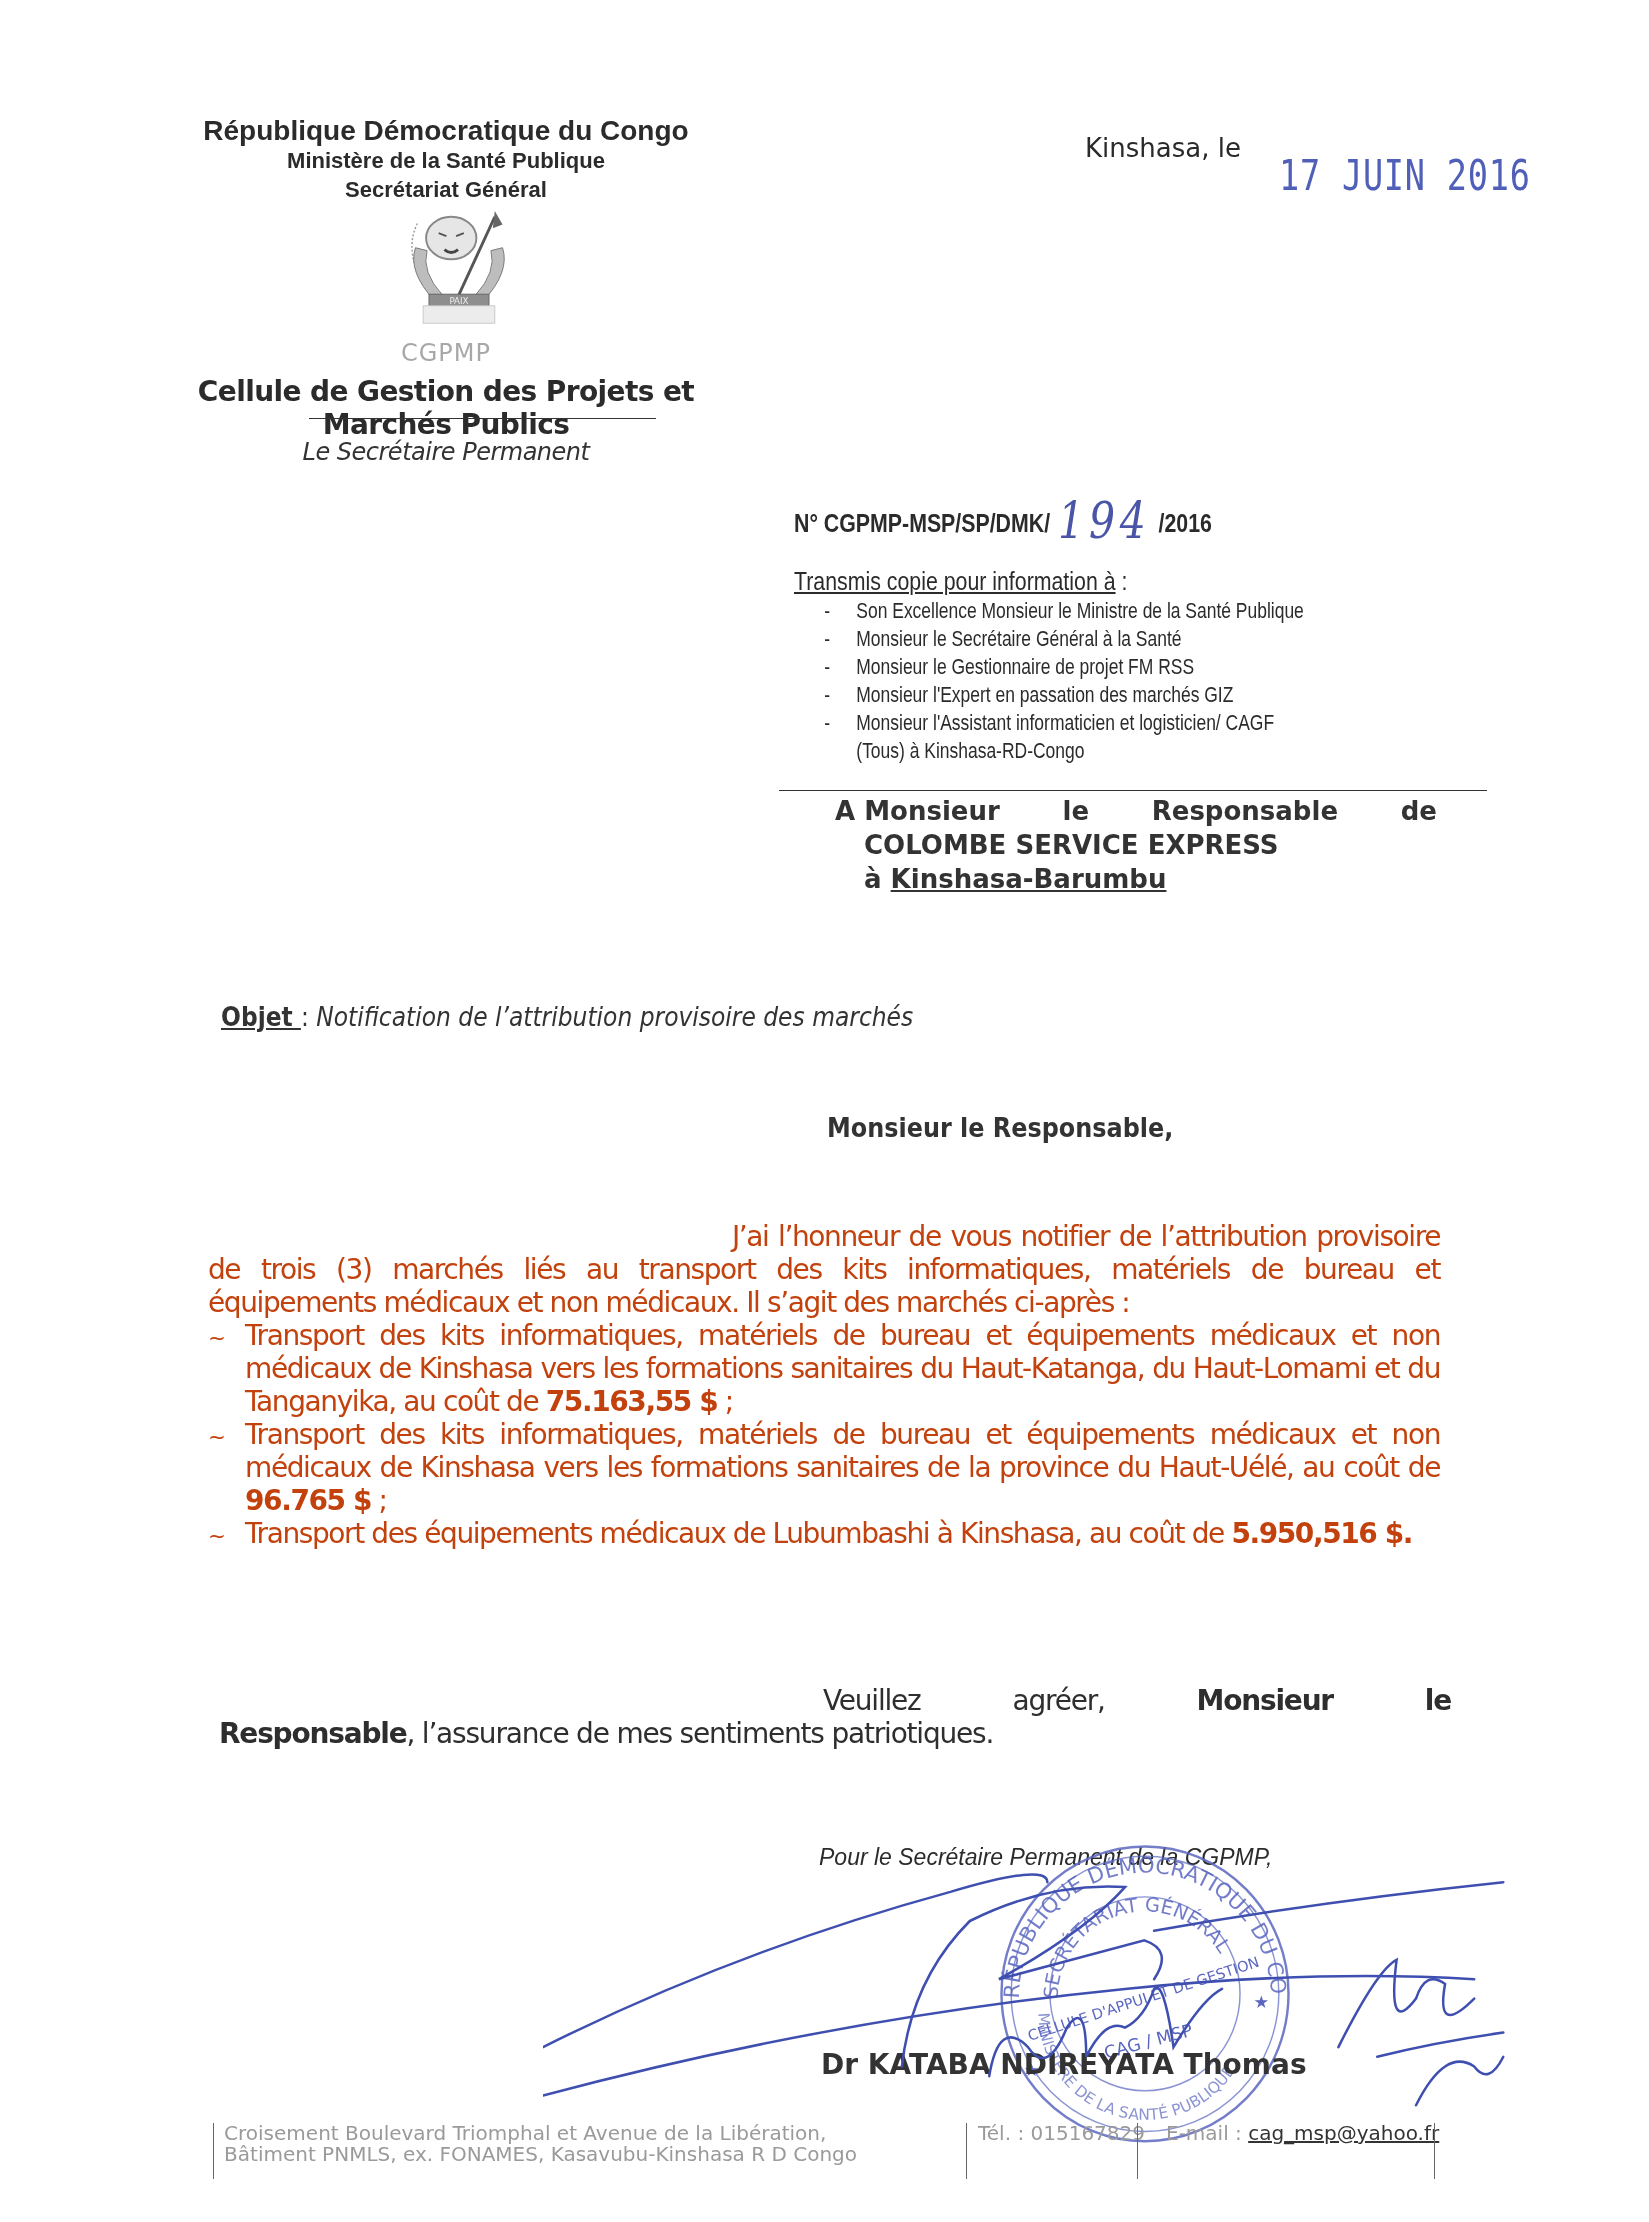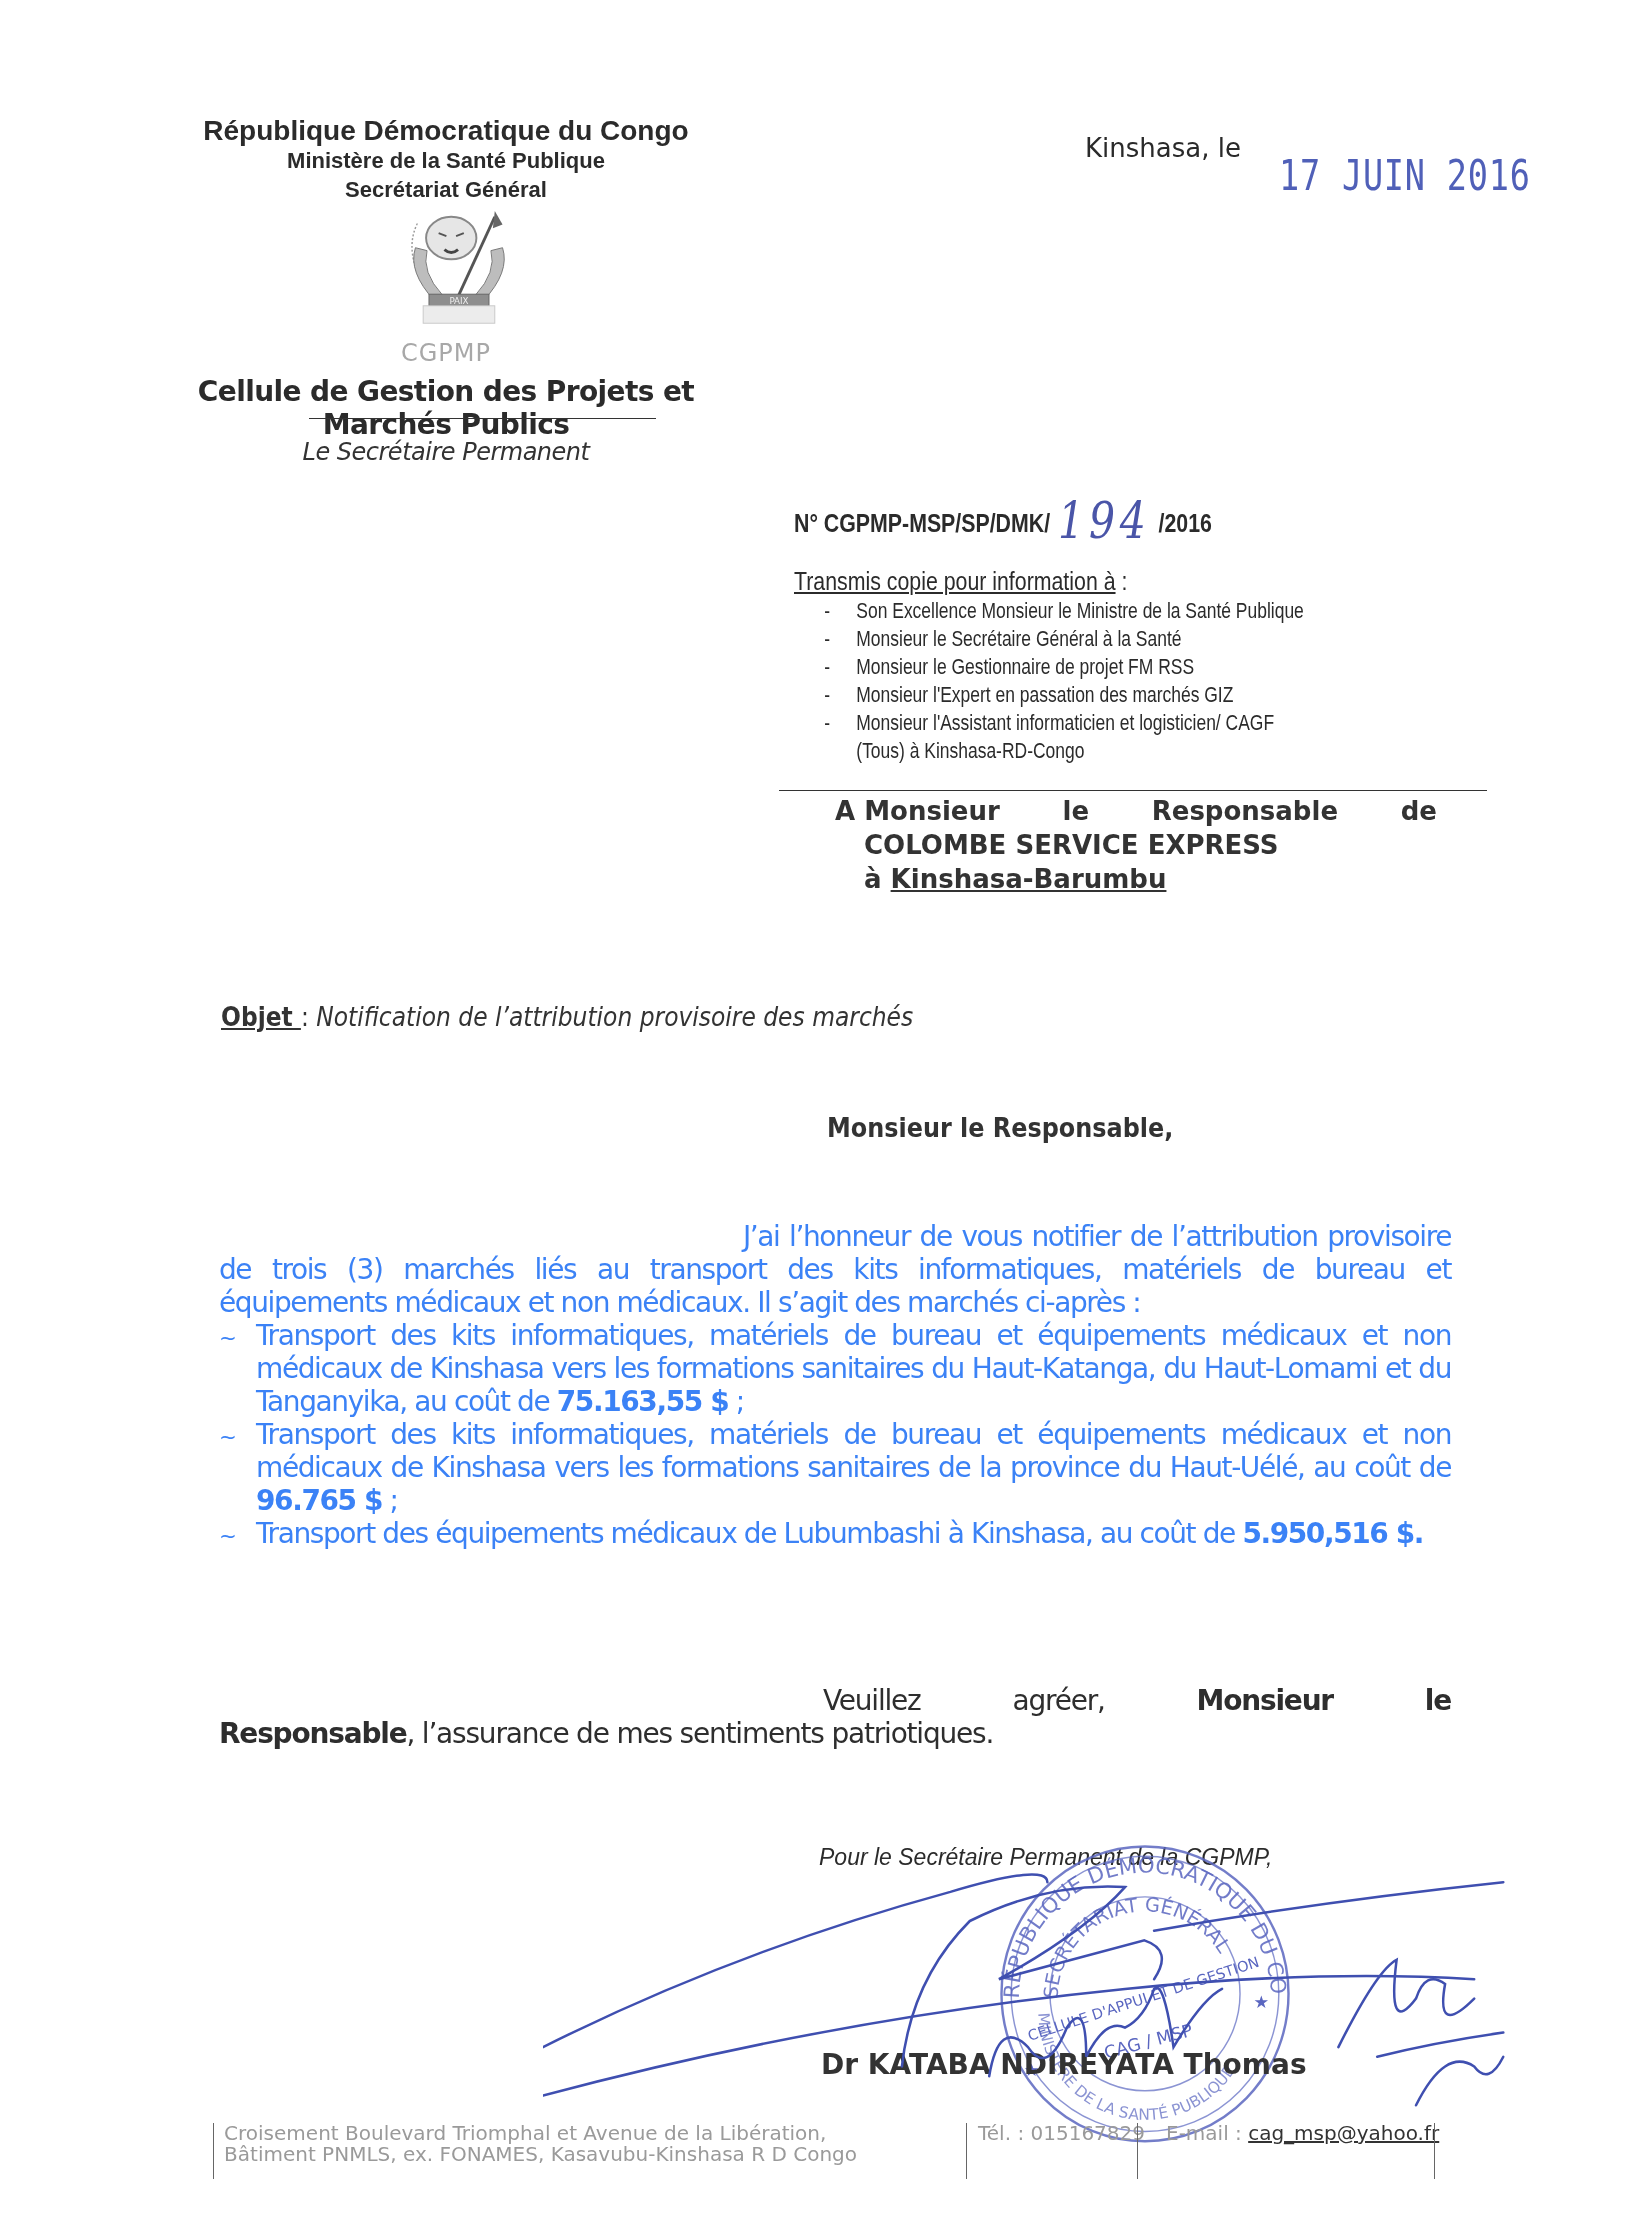--- a/index.html
+++ b/index.html
@@ -43,21 +43,21 @@
   #addr .ul { text-decoration: underline; }
 
   
   #objet { left: 221px; top: 1002px; font-size: 26px; font-family: "DejaVu Sans", sans-serif; color: #333; white-space: nowrap; transform: scaleX(0.9); transform-origin: left top; }
   #objet .lbl { font-weight: bold; text-decoration: underline; }
   #objet .txt { font-style: italic; }
 
   #salutation { left: 827px; top: 1113px; font-size: 26px; font-weight: bold; font-family: "DejaVu Sans", sans-serif; color: #333; transform: scaleX(0.92); transform-origin: left top; white-space: nowrap; }
 
   
-  #body { left: 219px; top: 1220px; width: 1232px; font-family: "DejaVu Sans", sans-serif; font-size: 28px; line-height: 33px; color: #3b82f6; }
+  #body { left: 208px; top: 1220px; width: 1232px; font-family: "DejaVu Sans", sans-serif; font-size: 28px; line-height: 33px; color: #c2410c; }
   #body p { margin: 0; text-align: justify; text-align-last: left; letter-spacing: -1.4px; }
   #body .indent { text-indent: 524px; }
   .mkt { display: flex; margin: 0; }
   .mkt .tilde { width: 37px; flex: none; font-size: 21.3px; padding-top: 1.9px; }
   .mkt .txt { flex: 1; text-align: justify; letter-spacing: -1.4px; }
   b.amt { font-weight: bold; }
 
   #closing { left: 219px; top: 1684px; width: 1232px; font-family: "DejaVu Sans", sans-serif; font-size: 28px; line-height: 33px; color: #2e2e2e; letter-spacing: -1.2px; }
   #closing .l1 { display: flex; justify-content: space-between; padding-left: 604px; text-align: right; }
 

